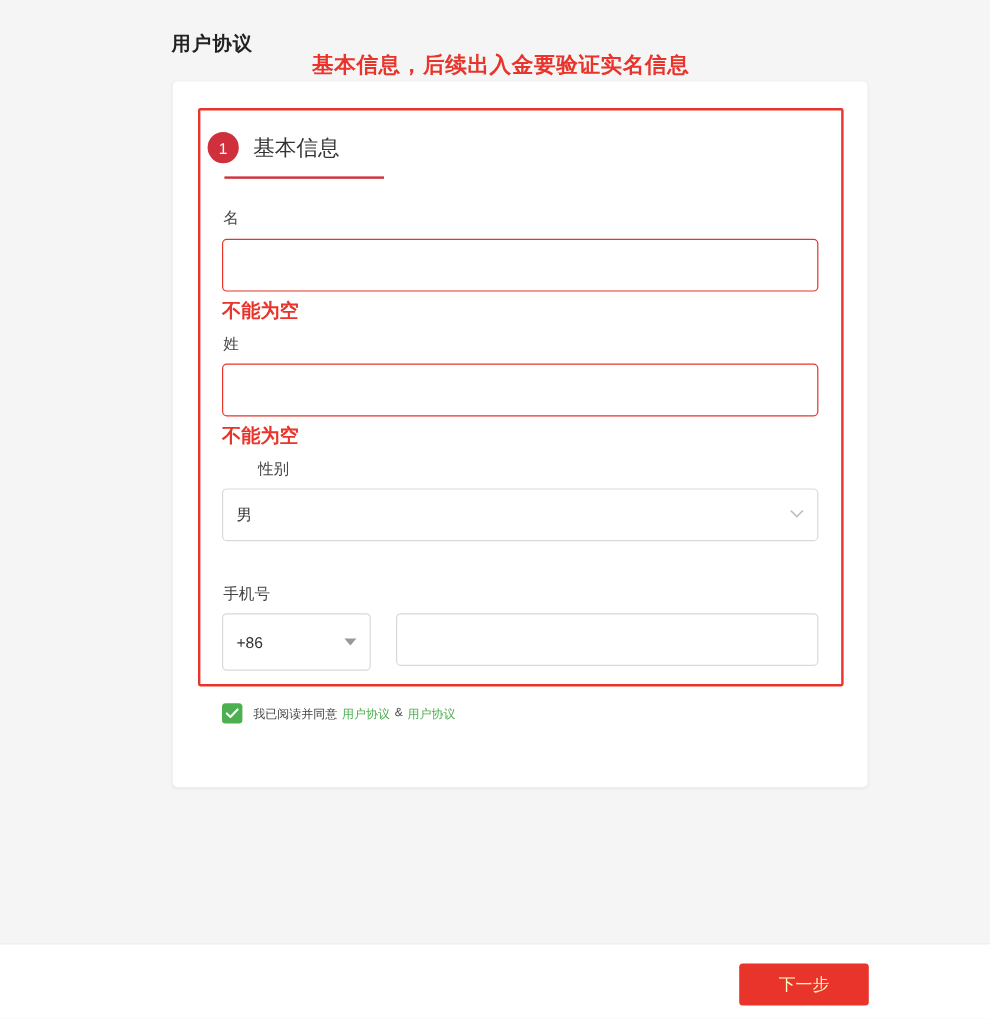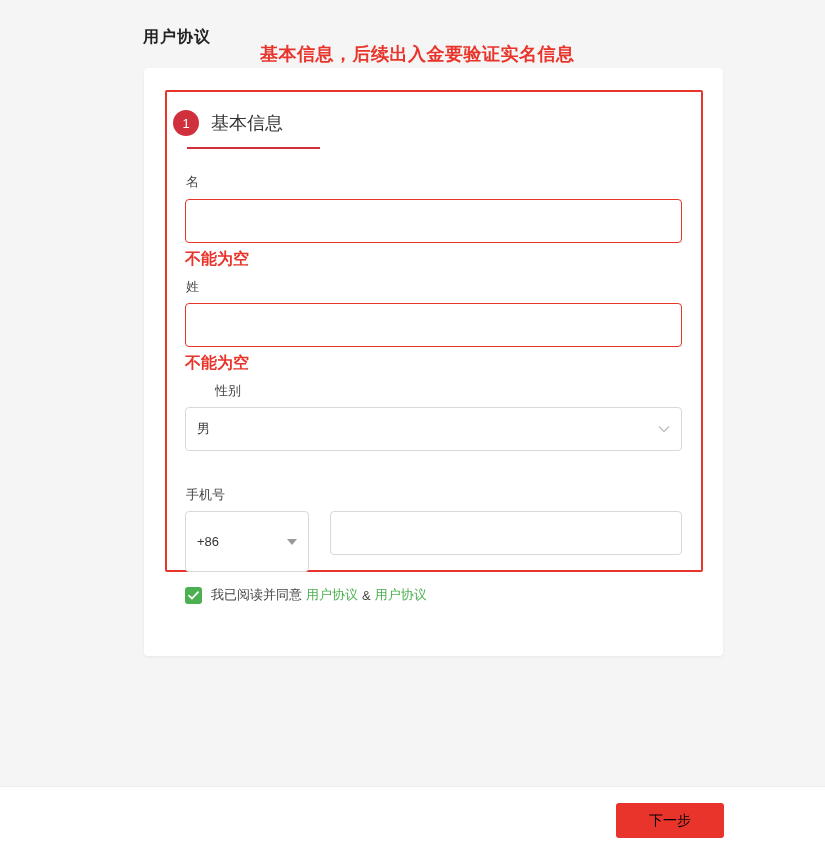--- a/index.html
+++ b/index.html
@@ -142,21 +142,21 @@
     border-right: 5px solid transparent;
     border-top: 6px solid #999;
   }
 
   .agree-row {
     position: absolute;
     left: 185px;
     top: 586px;
     display: flex;
     align-items: center;
-    font-size: 13px;
+    font-size: 10px;
     color: #444;
   }
   .checkbox {
     width: 17px; height: 17px;
     border-radius: 3px;
     background: #4caf50;
     display: flex;
     align-items: center;
     justify-content: center;
     margin-right: 9px;
@@ -178,21 +178,21 @@
     background: #ffffff;
     border-top: 1px solid #ececec;
   }
   .next-button {
     position: absolute;
     left: 616px;
     top: 803px;
     width: 108px;
     height: 35px;
     background: #e8342a;
-    color: #000000;
+    color: #fef9c3;
     border: none;
     border-radius: 3px;
     font-size: 14px;
     font-family: "Liberation Sans", sans-serif;
     cursor: pointer;
   }
 </style>
 </head>
 <body>
 
@@ -222,21 +222,21 @@
 <div class="select-box" style="left:185px; top:407px; width:497px; height:44px;">
   <span>男</span>
   <span class="chev">
     <svg width="12" height="8" viewBox="0 0 12 8" fill="none" aria-hidden="true">
       <path d="M1 1.5L6 6.5L11 1.5" stroke="#bfbfbf" stroke-width="1.3" fill="none"></path>
     </svg>
   </span>
 </div>
 
 <div class="field-label" style="left:186px; top:486px;text-align:right;">手机号</div>
-<div class="select-box" style="left:185px; top:511px; width:124px; height:61px;justify-content:flex-end;">
+<div class="select-box" style="left:185px; top:511px; width:124px; height:48px;justify-content:flex-end;">
   <span>+86</span>
   <span class="caret"></span>
 </div>
 <input class="text-input" style="left: 330px; top: 511px; width: 352px; height: 44px;" placeholder="">
 
 <div class="agree-row">
   <span class="checkbox">
     <svg width="11" height="9" viewBox="0 0 11 9" aria-hidden="true">
       <path d="M1 4.6L4 7.5L10 1.2" stroke="#ffffff" stroke-width="1.8" fill="none" stroke-linecap="round" stroke-linejoin="round"></path>
     </svg>

